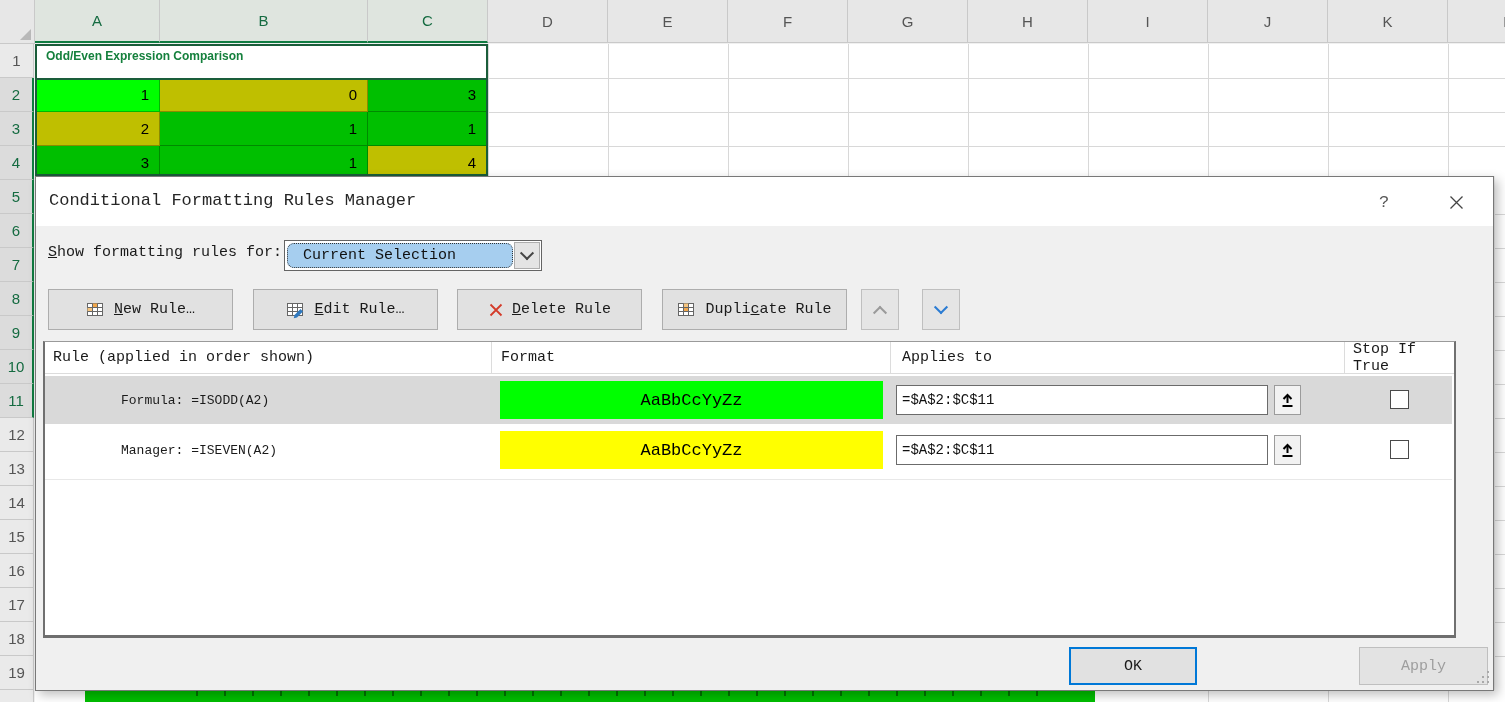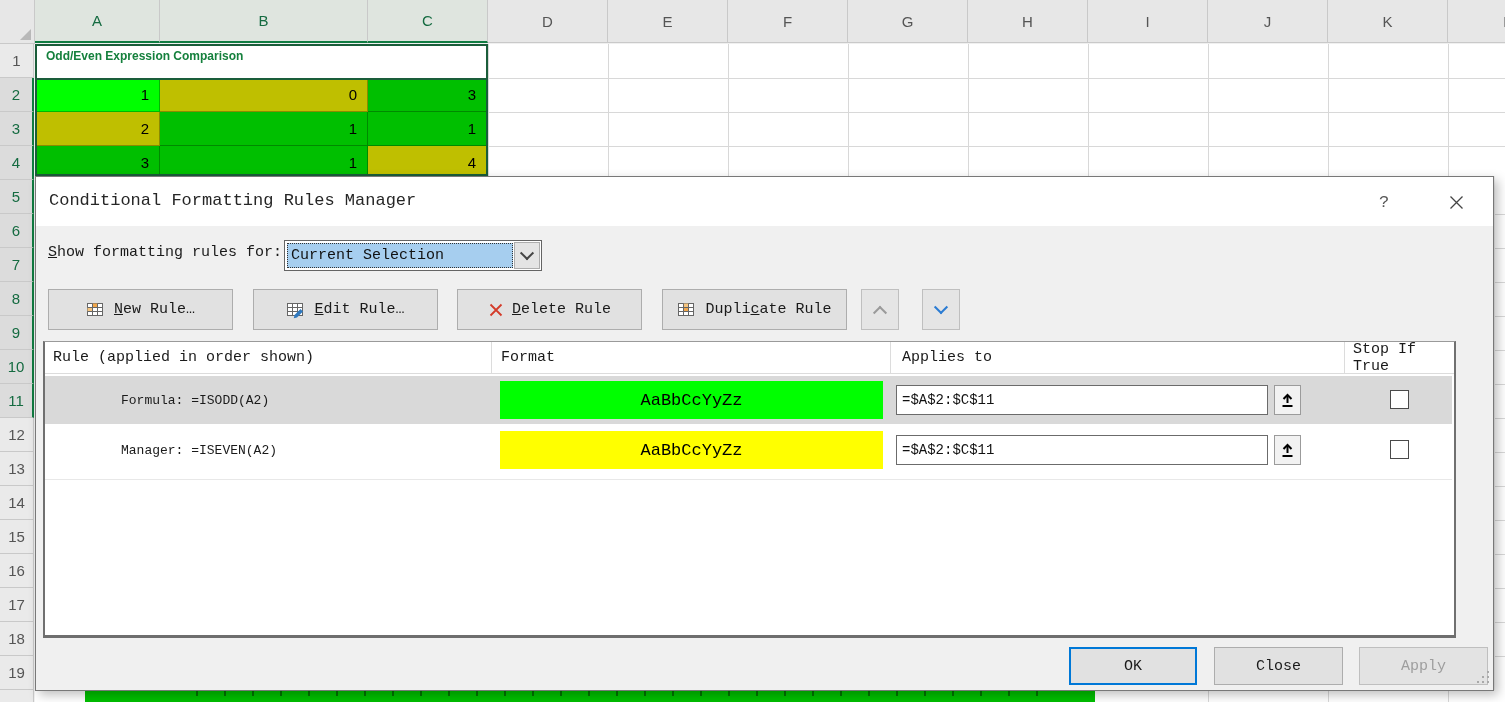--- a/index.html
+++ b/index.html
@@ -45,22 +45,22 @@
   #dlg-title{position:absolute;left:13px;top:14px;font-size:17px;color:#262626;}
   #help-btn{position:absolute;left:1333px;top:10px;width:30px;height:30px;display:flex;
     align-items:center;justify-content:center;font-size:17px;color:#555;cursor:default;}
   #close-btn{position:absolute;left:1403px;top:10px;width:34px;height:30px;display:flex;
     align-items:center;justify-content:center;cursor:default;}
   #show-label{position:absolute;left:12px;top:67px;font-size:15px;color:#1a1a1a;}
   .mn{text-decoration:underline;}
   #combo{position:absolute;left:248px;top:63px;width:258px;height:31px;background:#fff;
     border:1px solid #646464;box-sizing:border-box;}
   #combo-sel{position:absolute;left:2px;top:2px;right:28px;bottom:2px;background:#A6CEEF;
-    outline:1px dotted #333;outline-offset:-1px;display:flex;align-items:center;padding-left:4px;
-    font-size:15px;color:#111;}
+    outline:1px dotted #333;outline-offset:-1px;display:flex;align-items:center;padding-left:16px;
+    font-size:15px;color:#111;border-radius:7px;}
   #combo-btn{position:absolute;right:1px;top:1px;bottom:1px;width:26px;background:#E4E4E4;
     border:1px solid #ADADAD;box-sizing:border-box;display:flex;align-items:center;justify-content:center;}
   .chev{display:inline-block;width:8px;height:8px;border-right:2px solid currentColor;
     border-bottom:2px solid currentColor;}
   .chev.down{transform:rotate(45deg) translate(-2px,-2px);}
   .chev.up{transform:rotate(-135deg) translate(-2px,-2px);}
   .tbtn{position:absolute;top:112px;height:41px;width:185px;background:#E1E1E1;
     border:1px solid #ADADAD;box-sizing:border-box;display:flex;align-items:center;justify-content:center;
     gap:8px;font-size:15px;color:#1a1a1a;font-family:inherit;}
   .updown{position:absolute;top:112px;height:41px;width:38px;background:#E5E5E5;
@@ -298,21 +298,20 @@
               <path d="M2.5 6 L6.5 2 L10.5 6" fill="none" stroke="#000" stroke-width="2"></path>
               <path d="M1.5 13 H11.5" stroke="#000" stroke-width="2"></path>
             </svg>
         </button>
         <div class="checkbox"></div>
       </div>
       <div class="row2-sep"></div>
     </div>
 
     <button class="fbtn" id="btn-ok">OK</button>
-    <button class="fbtn" id="btn-close">Close</button>
     <button class="fbtn" id="btn-apply">Apply</button>
     <div id="grip">
       <i style="left:10px;top:0"></i>
         <i style="left:10px;top:5px"></i>
         <i style="left:10px;top:10px"></i>
       <i style="left:5px;top:5px"></i>
         <i style="left:5px;top:10px"></i>
         <i style="left:0;top:10px"></i>
     </div>
   </div>

